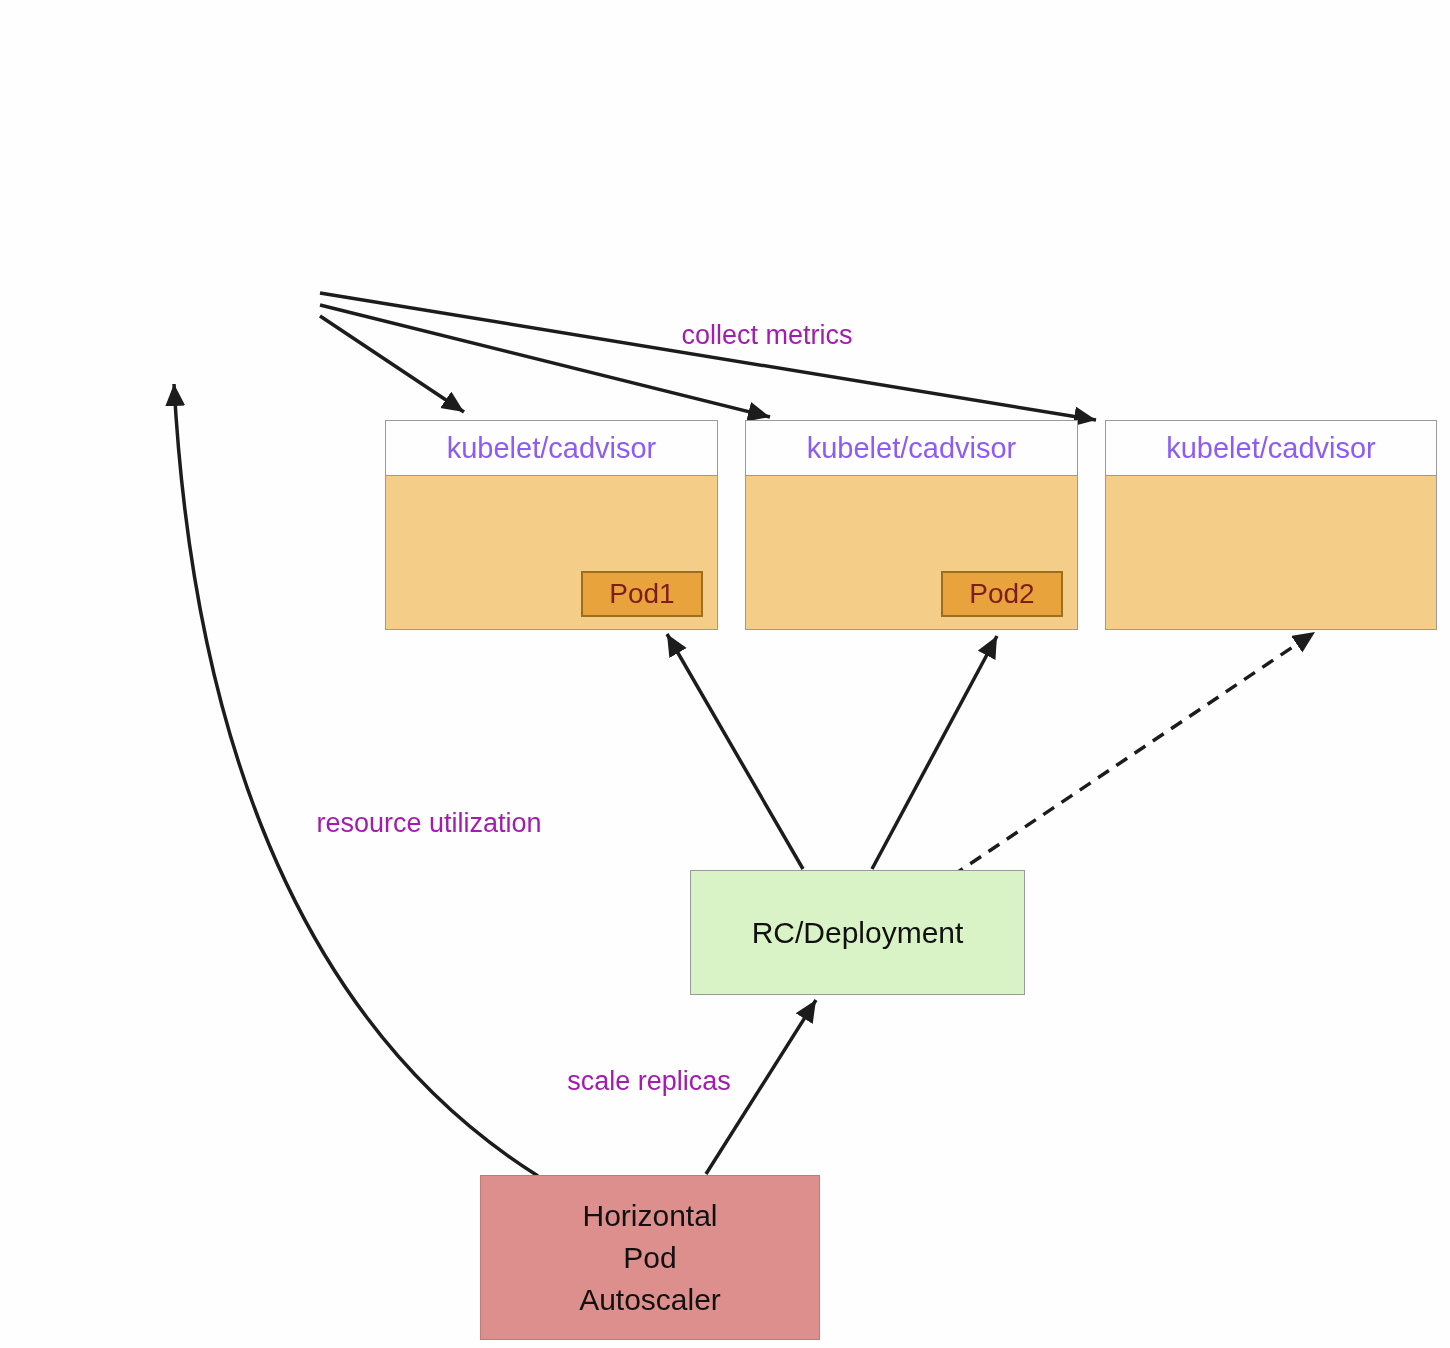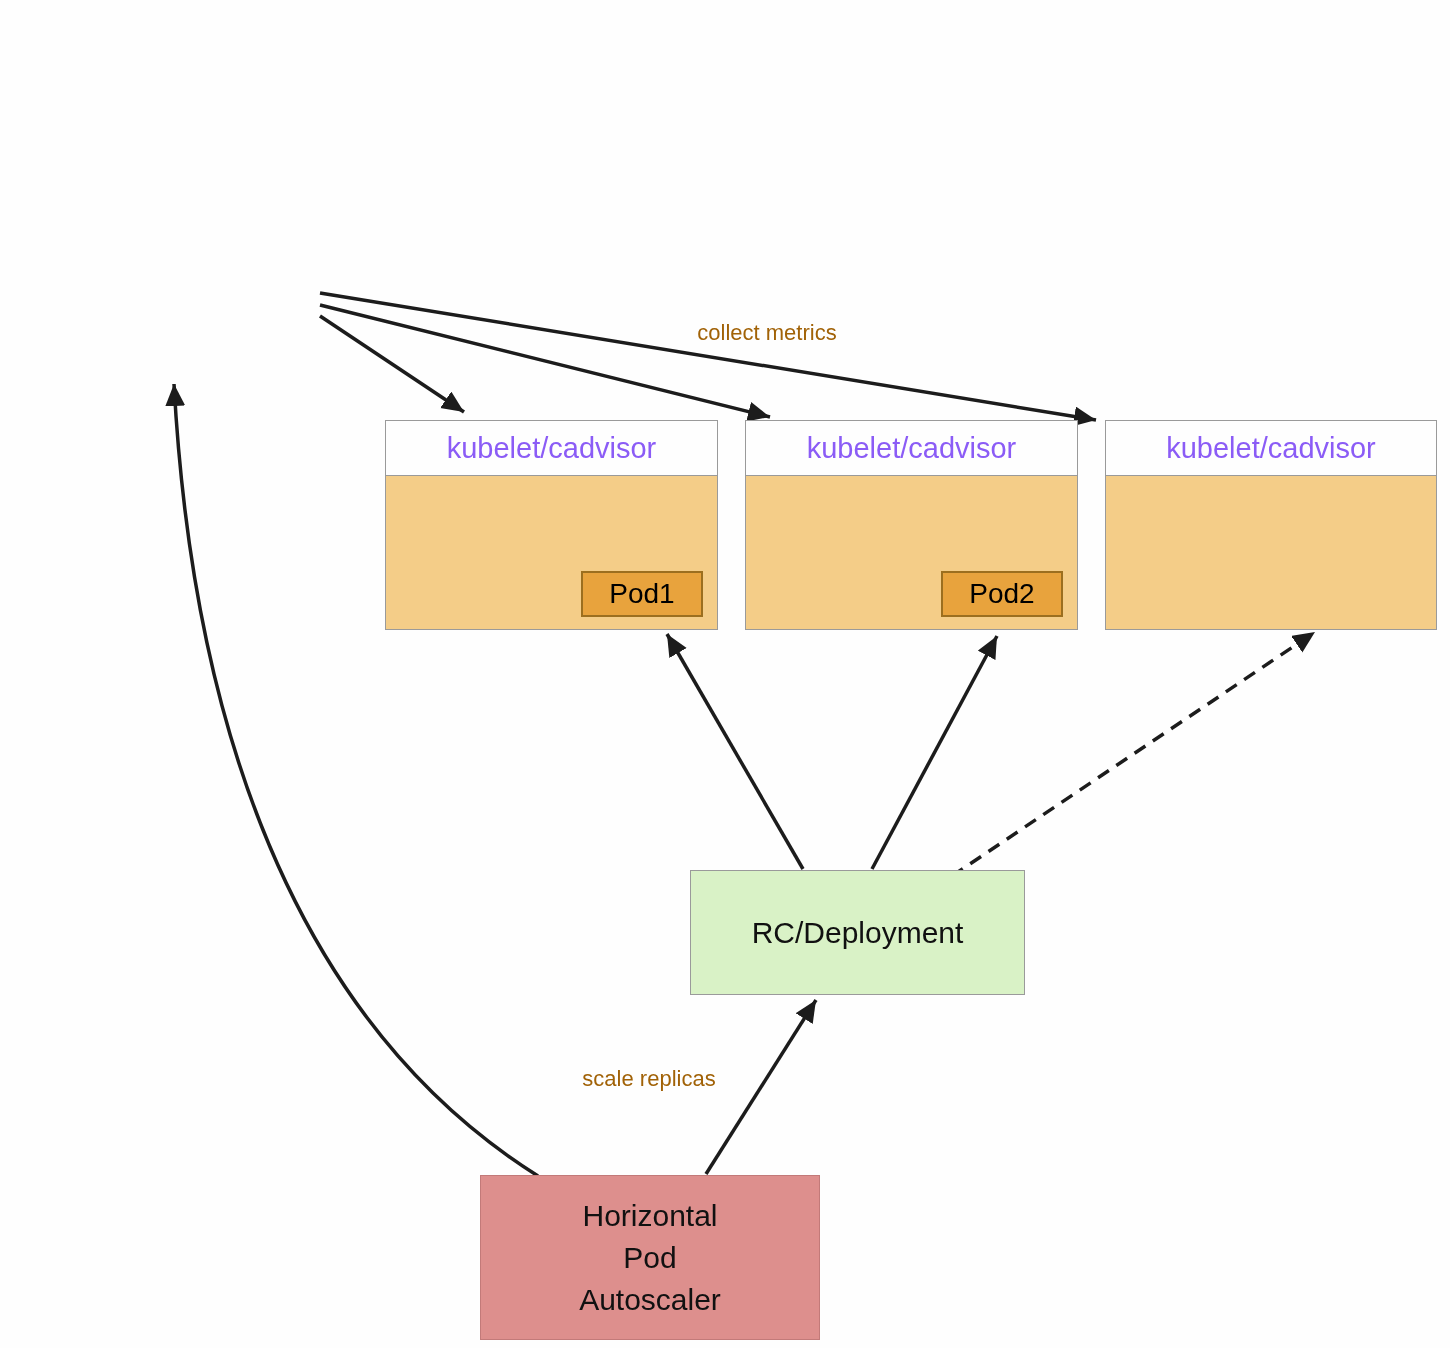--- a/index.html
+++ b/index.html
@@ -82,30 +82,30 @@
     position: absolute;
     right: 14px;
     bottom: 12px;
     width: 122px;
     height: 46px;
     box-sizing: border-box;
     display: flex;
     align-items: center;
     justify-content: center;
     font-size: 28px;
-    color: #000000;
+    color: #7f1d1d;
   }
   .pod-orange { background: #e8a33d; border: 2px solid #9c6f1f; }
   .pod-green  { background: #e2f4d4; border: 2px solid #8fae85; }
 
   .edge-label {
     position: absolute;
     transform: translateX(-50%);
-    font-size: 22px;
-    color: #a16207;
+    font-size: 27px;
+    color: #a21caf;
     white-space: nowrap;
   }
   .lbl-collect  { left: 767px; top: 320px; }
   .lbl-resource { left: 429px; top: 808px; }
   .lbl-scale    { left: 649px; top: 1066px; }
 </style>
 </head>
 <body>
 
 <div class="canvas">
@@ -158,15 +158,16 @@
       <span>Pod</span>
       <span>Autoscaler</span>
     </div>
   </div>
 
   <div class="box green rc">
     <span>RC/Deployment</span>
   </div>
 
   <div class="edge-label lbl-collect">collect metrics</div>
+  <div class="edge-label lbl-resource">resource utilization</div>
   <div class="edge-label lbl-scale">scale replicas</div>
 
 </div>
 
 </body></html>

